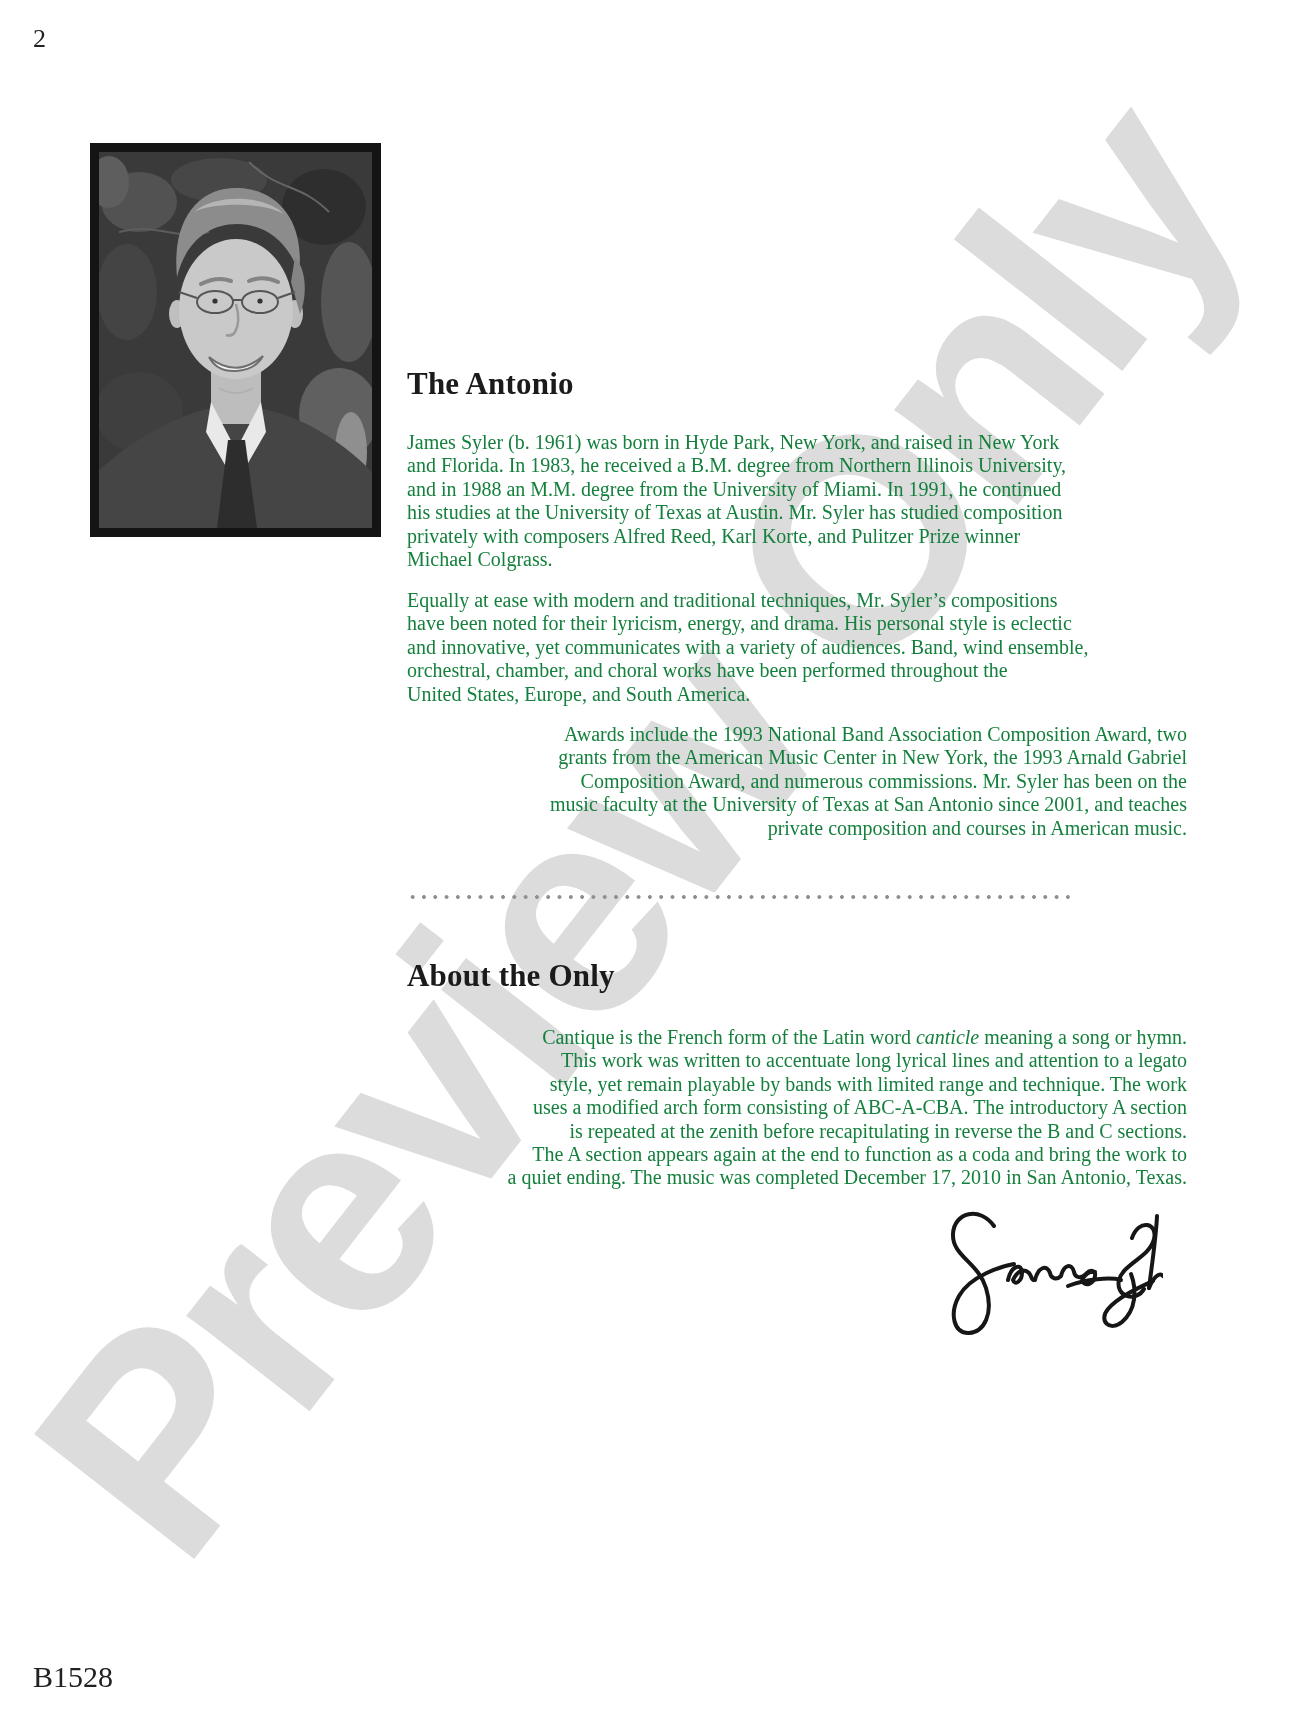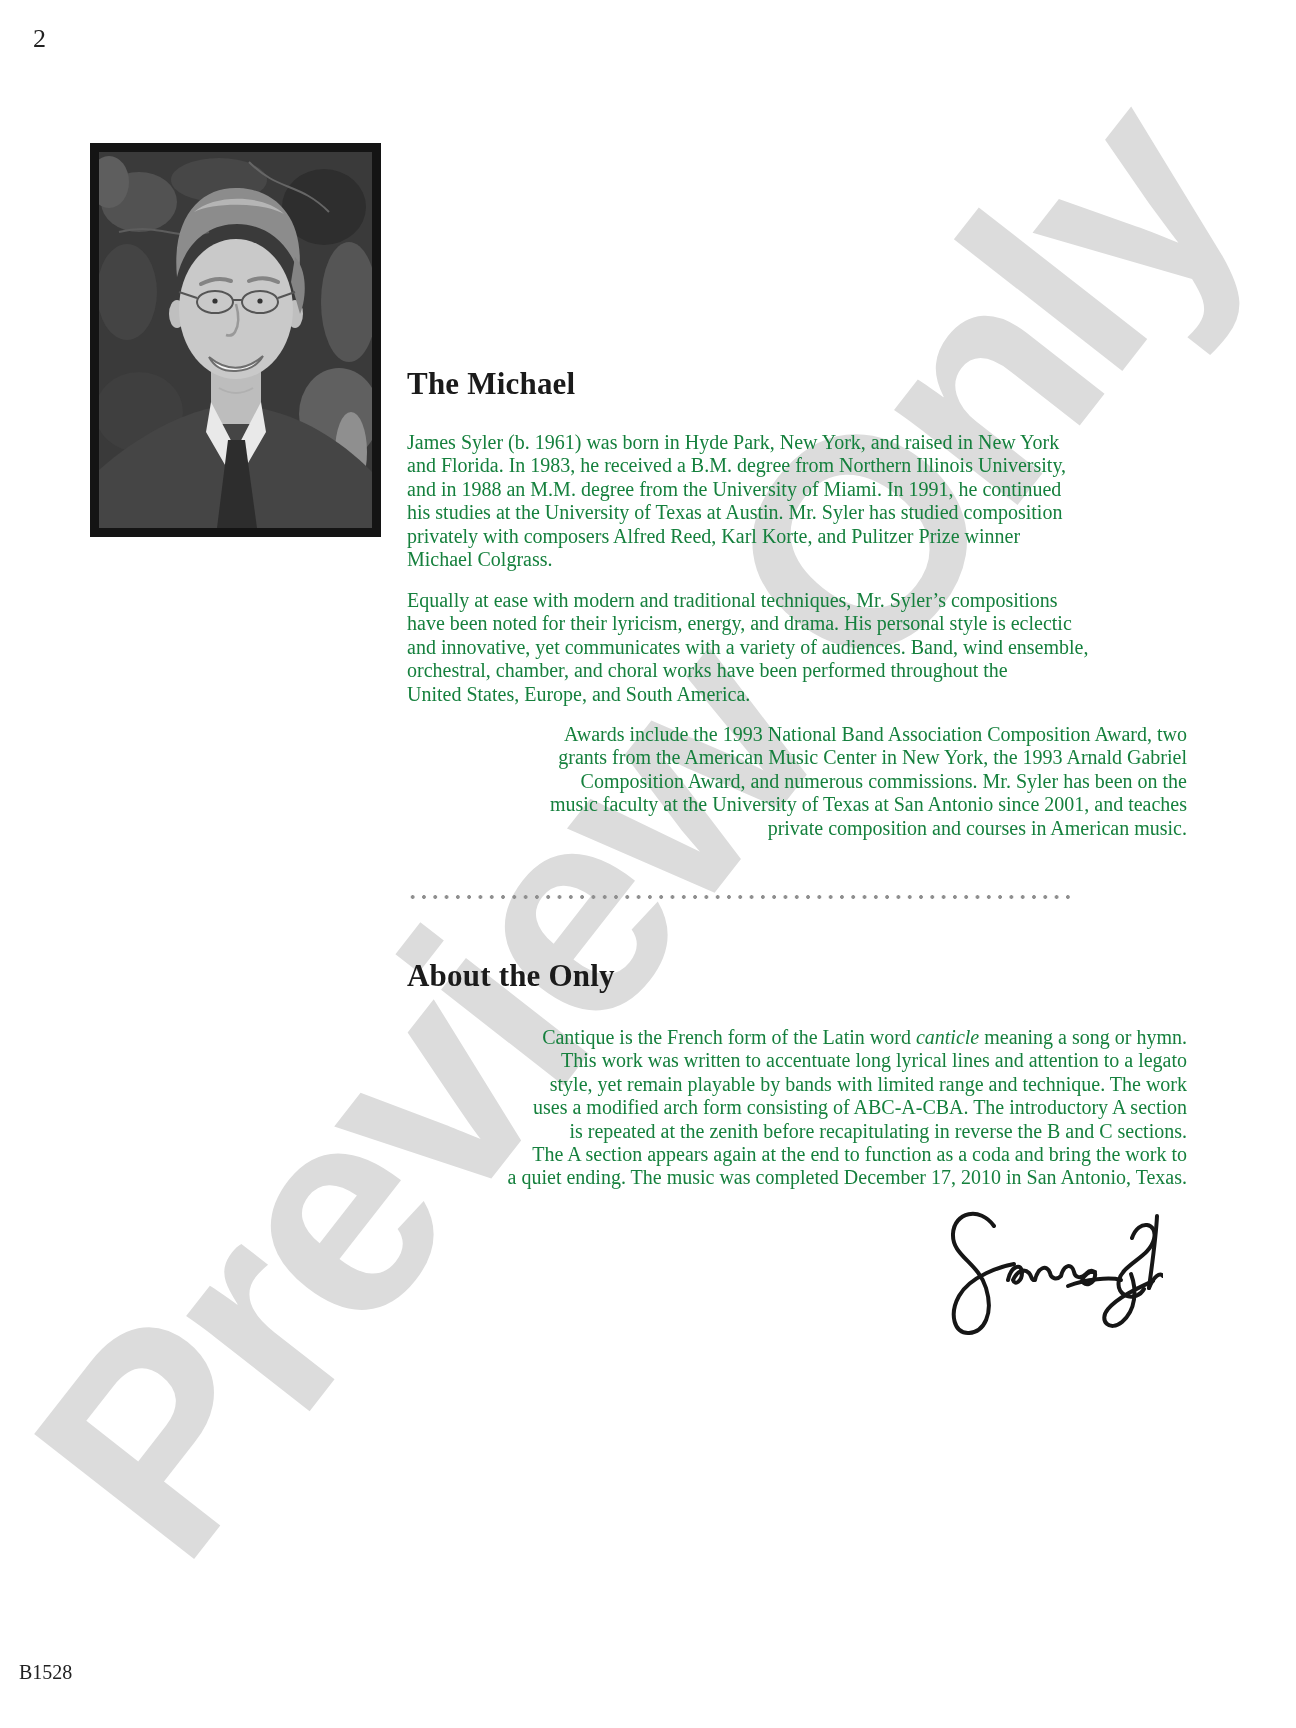--- a/index.html
+++ b/index.html
@@ -60,22 +60,22 @@
     background-image:radial-gradient(circle, #8f8f8f 1.9px, rgba(0,0,0,0) 2.1px);
     background-size:11.3px 6px;
     background-position:0 50%;
     background-repeat:repeat-x;
   }
   .signature{
     position:absolute;left:918px;top:1202px;
     width:245px;height:140px;
   }
   .catalog-number{
-    position:absolute;left:19px;top:1662px;
-    font-size:20px;line-height:1;font-family:Liberation Serif, serif;
+    position:absolute;left:33px;top:1662px;
+    font-size:30px;line-height:1;font-family:Liberation Serif, serif;
   }
   i{font-style:italic;}
 </style>
 </head>
 <body>
 
 <div class="page">
 
   <div class="watermark">Preview Only</div>
 
@@ -117,21 +117,21 @@
         <line x1="98" y1="146" x2="80" y2="140" stroke="#555555" stroke-width="2"></line>
         <line x1="179" y1="146" x2="196" y2="140" stroke="#555555" stroke-width="2"></line>
         <circle cx="116" cy="149" r="2.6" fill="#333333"></circle>
         <circle cx="161" cy="149" r="2.6" fill="#333333"></circle>
         <path d="M137,152 q5,18 -1,28 q-3,5 -9,3" stroke="#999999" stroke-width="2.5" fill="none"></path>
         <path d="M110,205 q27,22 54,-1 q-8,14 -27,15 q-19,1 -27,-14 Z" fill="#f4f4f4" stroke="#6e6e6e" stroke-width="2"></path>
         <path d="M120,236 q17,10 34,0" stroke="#b0b0b0" stroke-width="2" fill="none"></path>
       </svg>
     </div>
 
-    <div class="heading h-composer">The Michael</div>
+    <div class="heading h-composer">The Antonio</div>
 
     <p class="para p1">James Syler (b. 1961) was born in Hyde Park, New York, and raised in New York<br>and Florida. In 1983, he received a B.M. degree from Northern Illinois University,<br>and in 1988 an M.M. degree from the University of Miami. In 1991, he continued<br>his studies at the University of Texas at Austin. Mr. Syler has studied composition<br>privately with composers Alfred Reed, Karl Korte, and Pulitzer Prize winner<br>Michael Colgrass.</p>
 
     <p class="para p2">Equally at ease with modern and traditional techniques, Mr. Syler’s compositions<br>have been noted for their lyricism, energy, and drama. His personal style is eclectic<br>and innovative, yet communicates with a variety of audiences. Band, wind ensemble,<br>orchestral, chamber, and choral works have been performed throughout the<br>United States, Europe, and South America.</p>
 
     <p class="para p3">Awards include the 1993 National Band Association Composition Award, two<br>grants from the American Music Center in New York, the 1993 Arnald Gabriel<br>Composition Award, and numerous commissions. Mr. Syler has been on the<br>music faculty at the University of Texas at San Antonio since 2001, and teaches<br>private composition and courses in American music.</p>
 
     <div class="dotted-divider"></div>
 
     <div class="heading h-about">About the Only</div>

